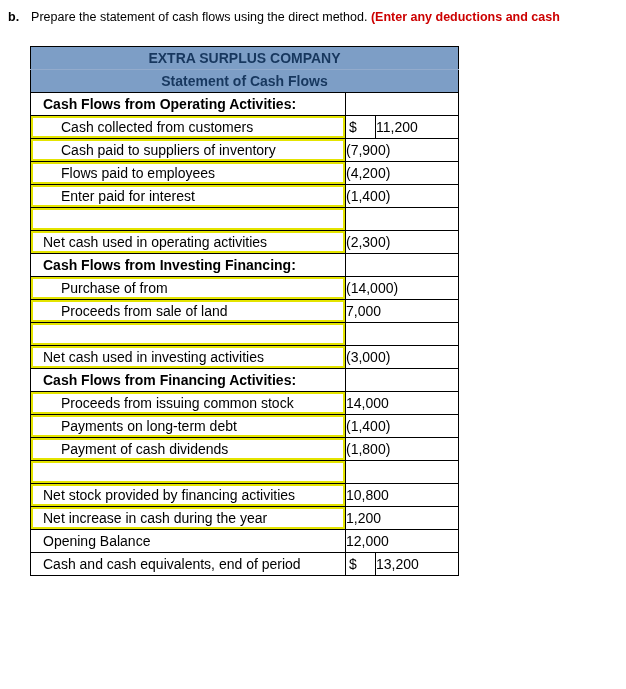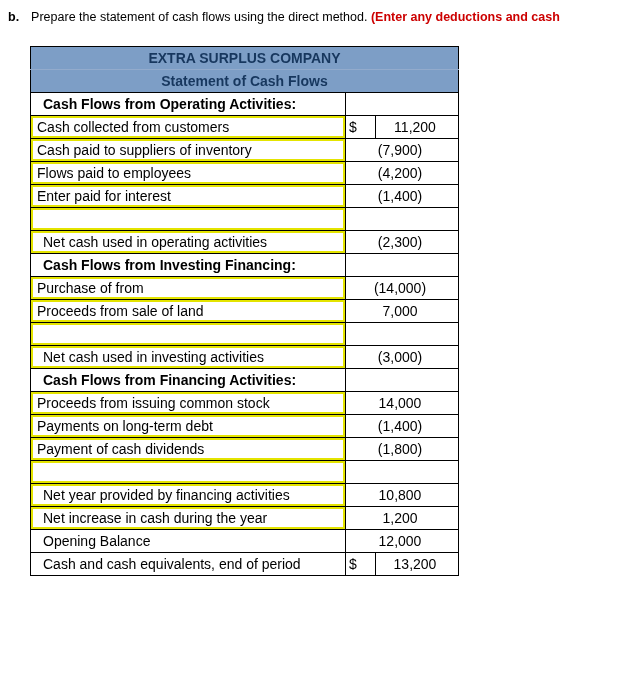--- a/index.html
+++ b/index.html
@@ -47,24 +47,24 @@
     text-align: center;
     border-left: 1px solid #000;
     border-right: 1px solid #000;
     border-top: 1px solid #93abcc;
     border-bottom: 1px solid #93abcc;
   }
   thead tr:first-child td { border-top: 1px solid #000; }
   thead tr:last-child td { border-bottom: 1px solid #000; }
 
   td.label-cell { padding-left: 12px; }
-  td.detail { padding-left: 6px; }
+  td.detail { padding-left: 30px; }
   td.section { font-weight: bold; }
   td.highlight { box-shadow: inset 0 0 0 2px var(--hl, #e4e400); }
-  td.amount-cell { text-align: center; padding-right: 4px; }
+  td.amount-cell { text-align: left; padding-right: 4px; }
   td.dollar-cell { text-align: left; padding-left: 3px; }
 </style>
 </head>
 <body>
 
 <div class="page">
 
   <div class="instruction">
     <span class="instr-label">b.</span>
     <div class="instr-text">
@@ -152,21 +152,21 @@
           </tr>
           <tr>
             <td class="label-cell detail highlight">Payment of cash dividends</td>
             <td colspan="2" class="amount-cell">(1,800)</td>
           </tr>
           <tr>
             <td class="label-cell blank highlight"></td>
             <td colspan="2" class="amount-cell"></td>
           </tr>
           <tr>
-            <td class="label-cell total highlight">Net year provided by financing activities</td>
+            <td class="label-cell total highlight">Net stock provided by financing activities</td>
             <td colspan="2" class="amount-cell">10,800</td>
           </tr>
           <tr>
             <td class="label-cell total highlight">Net increase in cash during the year</td>
             <td colspan="2" class="amount-cell">1,200</td>
           </tr>
           <tr>
             <td class="label-cell plain">Opening Balance</td>
             <td colspan="2" class="amount-cell">12,000</td>
           </tr>

